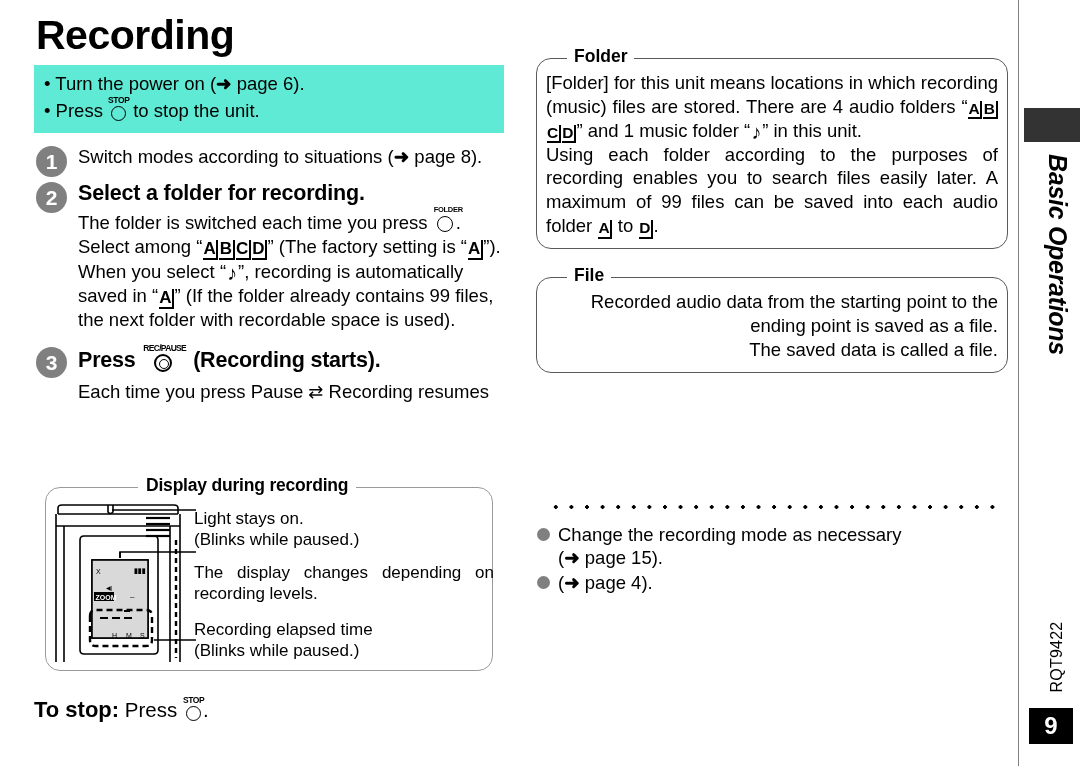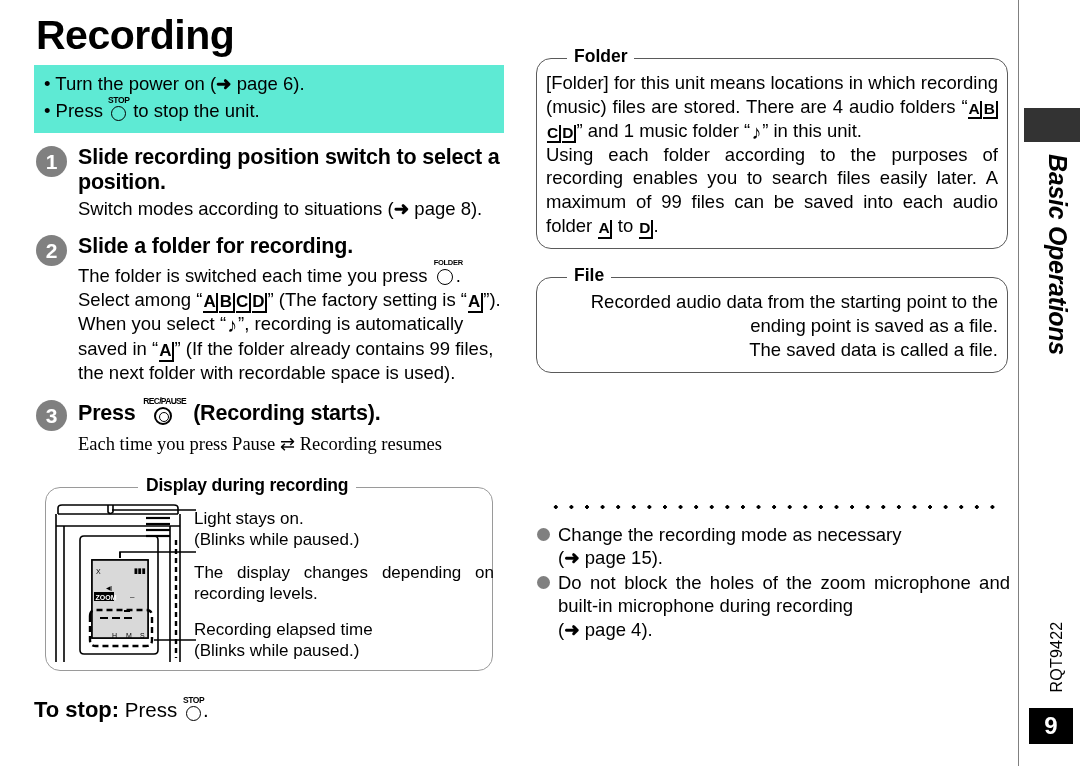--- a/index.html
+++ b/index.html
@@ -308,42 +308,41 @@
       <div class="prereq-line">
         <span>• Turn the power on (</span><span class="arrow">➜</span><span> page 6).</span>
       </div>
       <div class="prereq-line">
         <span>• Press </span><span class="icon-btn btn-stop"><span class="cap">STOP</span><span class="ring"></span></span><span> to stop the unit.</span>
       </div>
     </div>
 
     <div class="step">
       <div class="step-badge">1</div>
-      <div class="step-title">Slide recording position switch to select a position.</div>
       <div class="step-body">
         <span>Switch modes according to situations (</span><span class="arrow">➜</span><span> page 8).</span>
       </div>
     </div>
 
     <div class="step">
       <div class="step-badge">2</div>
-      <div class="step-title">Slide a folder for recording.</div>
+      <div class="step-title">Select a folder for recording.</div>
       <div class="step-body">
         <span>The folder is switched each time you press </span><span class="icon-btn btn-folder"><span class="cap">FOLDER</span><span class="ring"></span></span><span>.</span><br>
         <span>Select among “</span><span><span class="fchip">A</span><span class="fchip">B</span><span class="fchip">C</span><span class="fchip">D</span></span><span>” (The factory setting is “</span><span class="fchip">A</span><span>”).</span><br>
         <span>When you select “</span><span class="mnote">♪</span><span>”, recording is automatically saved in “</span><span class="fchip">A</span><span>” (If the folder already contains 99 files, the next folder with recordable space is used).</span>
       </div>
     </div>
 
     <div class="step" style="margin-top:14px;">
       <div class="step-badge">3</div>
       <div class="step-title">
         <span>Press </span><span class="icon-btn btn-rec"><span class="cap">REC/PAUSE</span><span class="ring"></span></span><span> (Recording starts).</span>
       </div>
-      <div class="step-body" style="margin-top:6px;font-family:Liberation Serif, serif;">
+      <div class="step-body" style="margin-top:6px;">
         <span>Each time you press   Pause </span><span class="swap">⇄</span><span> Recording resumes</span>
       </div>
     </div>
   </div>
 
   <div id="display-panel">
     <div id="display-panel-legend">Display during recording</div>
 
     <svg id="device-art" width="150" height="166" viewBox="0 0 150 166">
       <g fill="none" stroke="#000" stroke-width="1.6">
@@ -439,21 +438,20 @@
   <div id="dot-sep"></div>
 
   <div id="notes">
     <div class="note">
       <span class="note-bullet"></span>
       <span>Change the recording mode as necessary</span>
       <span class="tail"><span>(</span><span class="arrow">➜</span><span> page 15).</span></span>
     </div>
     <div class="note">
       <span class="note-bullet"></span>
-      <span>Do not block the holes of the zoom microphone and built-in microphone during recording</span>
       <span class="tail"><span>(</span><span class="arrow">➜</span><span> page 4).</span></span>
     </div>
   </div>
 
   <div id="right-rule"></div>
   <div id="tab-black"></div>
   <div id="side-label">
     <span>Basic Operations</span>
   </div>
   <div id="doc-code">

